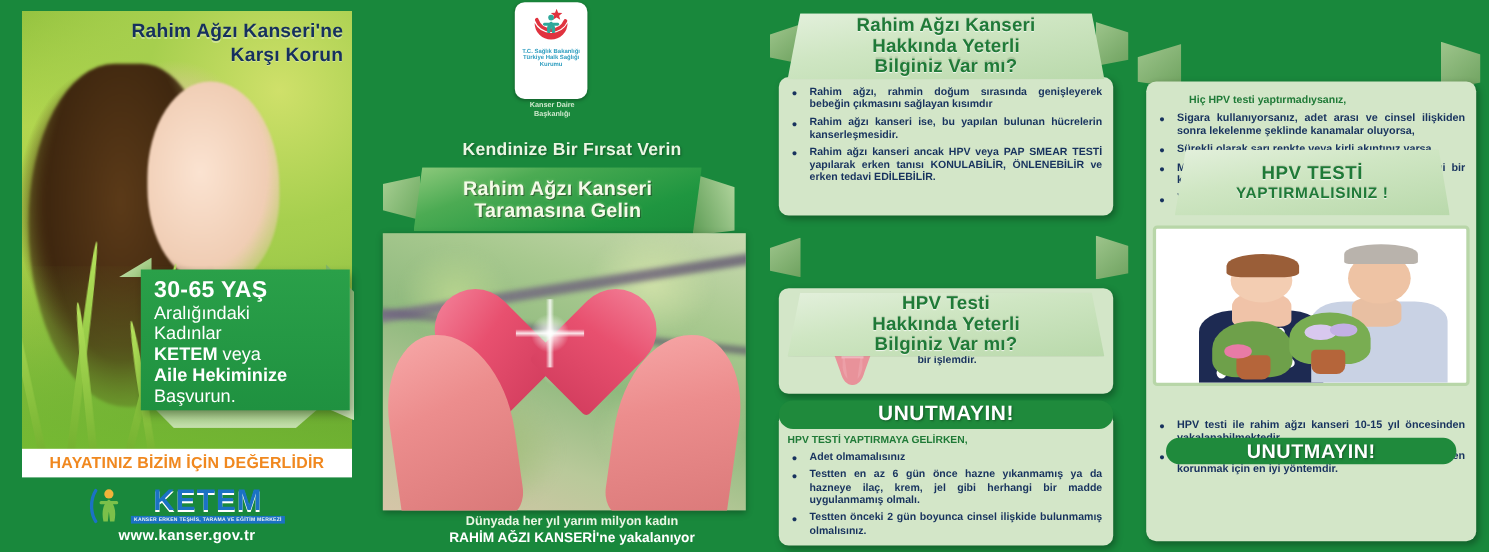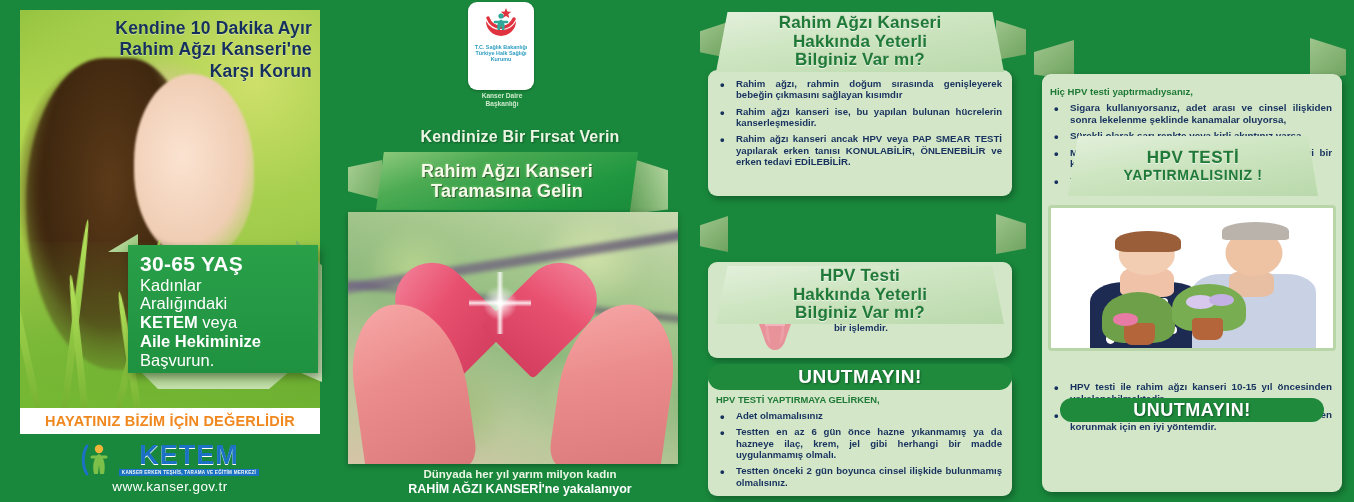--- a/index.html
+++ b/index.html
@@ -107,21 +107,21 @@
   .ketem-word .kw {
     color: #1b72c4; font-size: 27px; font-weight: bold; letter-spacing: 1px;
     line-height: .95;
     text-shadow: 0 1px 0 #fff;
   }
   .ketem-word .ks {
     color: #f2f7f2; font-size: 4.6px; font-weight: bold; letter-spacing: .25px;
     background: #1b72c4; padding: 1px 3px; margin-top: 1px; width: 100%;
     text-align: center; white-space: nowrap;
   }
-  .ketem-url { color: #ffffff; font-size: 13.5px; font-weight: normal; letter-spacing: .4px; }
+  .ketem-url { color: #ffffff; font-size: 13.5px; font-weight: bold; letter-spacing: .4px; }
 
   
   .panel2 { position: absolute; left: 340px; top: 0; width: 360px; height: 502px; }
   .tc-logo {
     position: absolute; left: 468px; top: 2px; width: 66px; height: 88px;
     background: #ffffff; border-radius: 9px;
     display: flex; flex-direction: column; align-items: center; justify-content: flex-start;
     padding-top: 5px;
     box-shadow: 0 1px 3px rgba(0,0,0,.25);
   }
@@ -299,21 +299,21 @@
   
   .panel4 { position: absolute; left: 1030px; top: 0; width: 324px; height: 502px; }
   .p4-ribbon { left: 1068px; top: 18px; width: 250px; height: 60px; }
   .p4-ribbon .t1 { font-size: 17px; letter-spacing: .5px; }
   .p4-ribbon .t2 { font-size: 14px; letter-spacing: .6px; }
   .p4-wing-l { left: 1034px; top: 40px; width: 40px; height: 40px;
     clip-path: polygon(0 30%, 100% 0, 100% 100%, 0 86%); }
   .p4-wing-r { left: 1310px; top: 38px; width: 36px; height: 44px;
     clip-path: polygon(0 0, 100% 26%, 100% 84%, 0 100%); }
   .p4-card { left: 1042px; top: 74px; width: 300px; height: 418px; }
-  .p4-card .lead { font-size: 9.6px; margin-top: 4px; }
+  .p4-card .lead { font-size: 9.6px; margin-top: 4px; margin-left: 31px; }
   .p4-card ul.bul li { font-size: 9.8px; }
   .p4-photo {
     margin: 6px 6px 0 6px; height: 146px;
     background: #ffffff; border: 3px solid #b8d6a8; border-radius: 4px;
     position: relative; overflow: hidden;
   }
   .couple-w, .couple-m { position: absolute; bottom: 0; }
   .couple-w { left: 14%; width: 40%; height: 84%; }
   .couple-m { right: 6%; width: 44%; height: 92%; }
   .head { position: absolute; left: 50%; transform: translateX(-50%); border-radius: 50%; }
@@ -339,33 +339,32 @@
       <div class="p1-face"></div>
       <div class="p1-grass"></div>
       <div class="p1-blade" style="left:6%;  transform:rotate(-12deg); height:44%;"></div>
       <div class="p1-blade" style="left:13%; transform:rotate(7deg);  height:52%;"></div>
       <div class="p1-blade" style="left:21%; transform:rotate(-6deg); height:38%;"></div>
       <div class="p1-blade" style="left:30%; transform:rotate(14deg); height:48%;"></div>
       <div class="p1-blade" style="left:39%; transform:rotate(-9deg); height:34%;"></div>
     </div>
 
     <div class="p1-title">
-      <div>Kendine 10 Dakika Ayır</div>
       <div>Rahim Ağzı Kanseri'ne</div>
       <div>Karşı Korun</div>
     </div>
 
     <div class="p1-fold-l"></div>
     <div class="p1-fold-r"></div>
     <div class="p1-fold-b"></div>
 
     <div class="p1-greenbox">
       <div class="big">30-65 YAŞ</div>
+      <div class="med">Aralığındaki</div>
       <div class="med">Kadınlar</div>
-      <div class="med">Aralığındaki</div>
       <div class="med"><span class="b">KETEM</span><span> veya</span></div>
       <div class="med b">Aile Hekiminize</div>
       <div class="med">Başvurun.</div>
     </div>
 
     <div class="p1-whitebar">
       <span>HAYATINIZ BİZİM İÇİN DEĞERLİDİR</span>
     </div>
 
     <div class="p1-logoarea">

